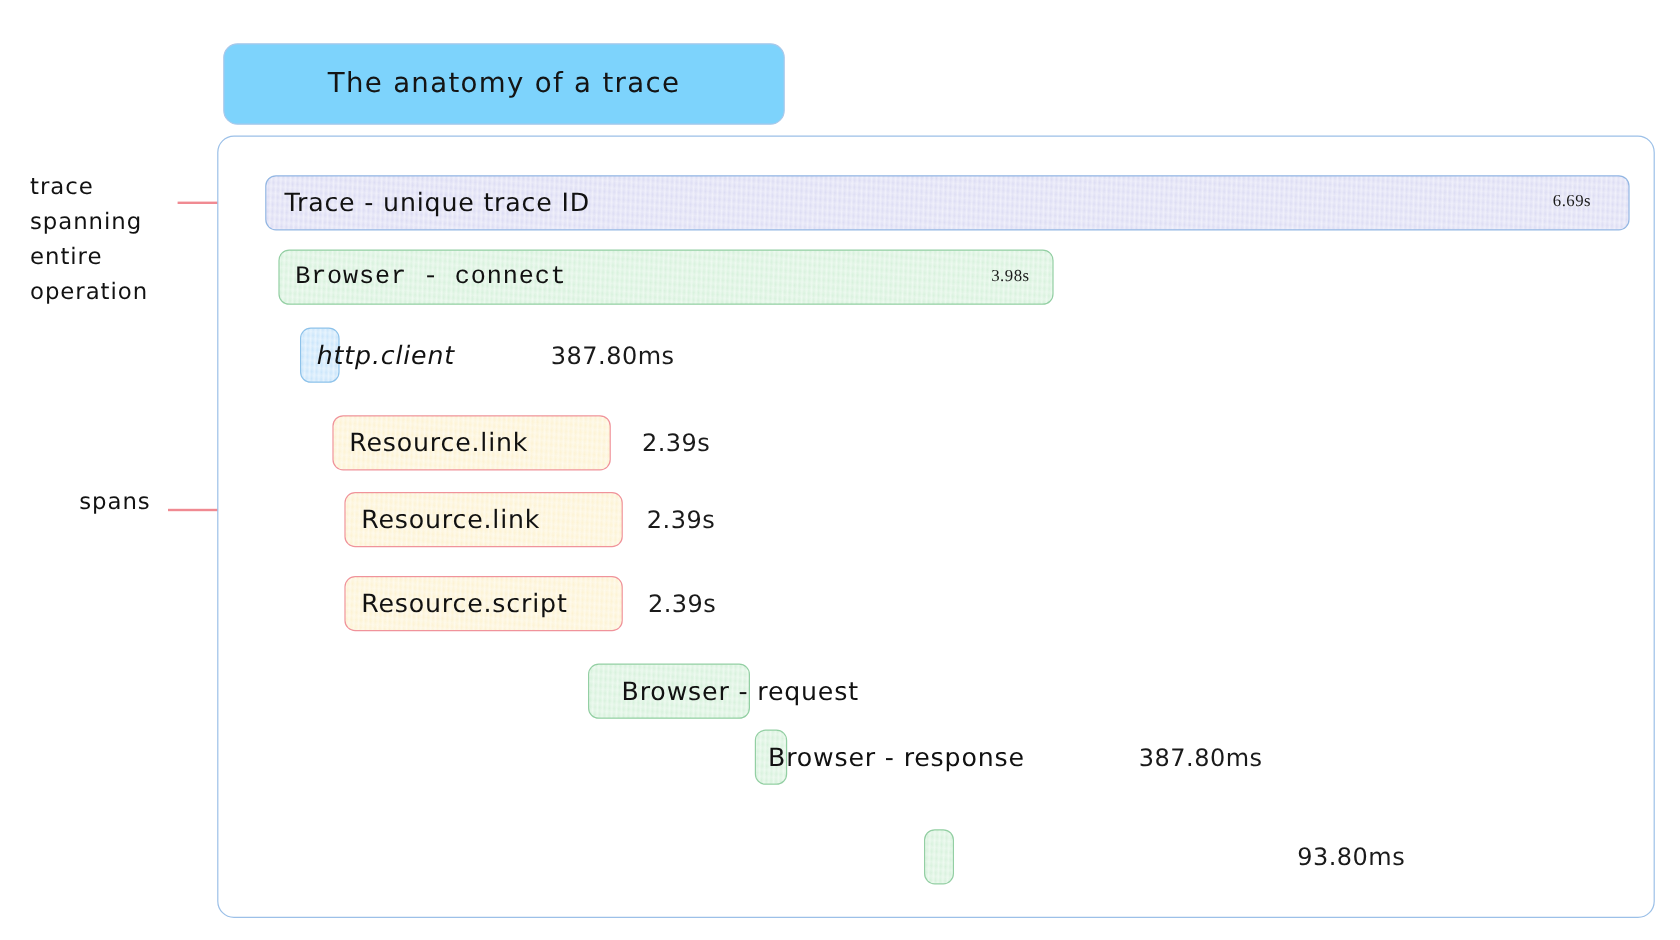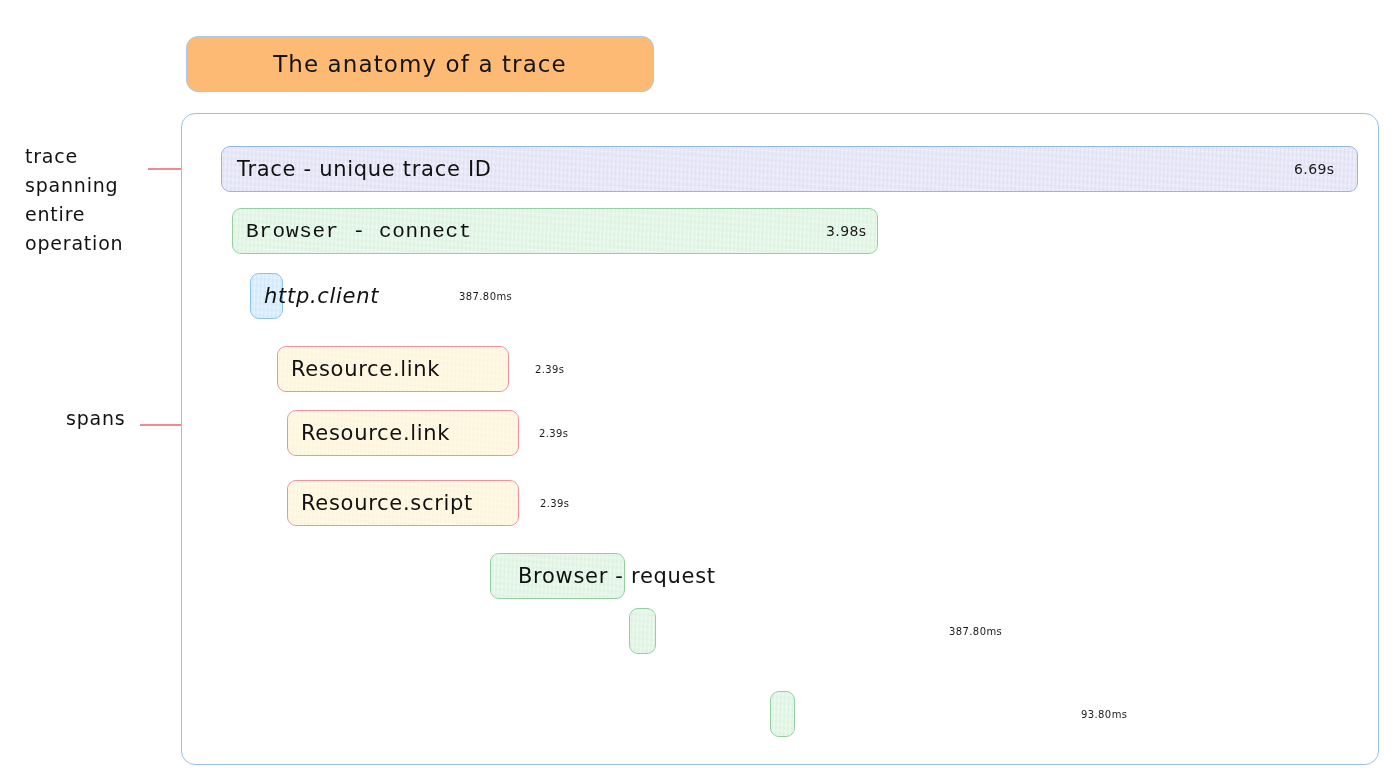--- a/index.html
+++ b/index.html
@@ -22,25 +22,25 @@
     font-family: "DejaVu Sans", sans-serif;
     letter-spacing: 0.6px;
   }
 
   
   .title-card {
     position: absolute;
     left: 186px;
     top: 36px;
     width: 468px;
-    height: 56px;
+    height: 68px;
     border: 1.6px solid #a9c8ea;
     border-radius: 12px;
     box-sizing: border-box;
-    background: #fdba74;
+    background: #7dd3fc;
     display: flex;
     align-items: center;
     justify-content: center;
   }
   .title-text {
     font-size: 23px;
     color: #141414;
     letter-spacing: 1.1px;
   }
 
@@ -102,27 +102,28 @@
     position: absolute;
     white-space: nowrap;
     font-size: 21px;
     color: #111111;
     letter-spacing: 0.7px;
     z-index: 3;
   }
   .dur {
     position: absolute;
     white-space: nowrap;
-    font-size: 10px;
+    font-size: 20px;
     color: #1a1a1a;
     letter-spacing: 0.4px;
     z-index: 3;
   }
   .dur-inside {
     font-size: 14px;
+    font-family: Liberation Serif, serif;
   }
 
   
   .bar.trace   { background: #ddddf4; border: 1.4px solid #93b7e3; }
   .bar.green   { background: #d8f2dd; border: 1.4px solid #93cfa3; }
   .bar.blue    { background: #cbe6fb; border: 1.4px solid #8dc2ea; }
   .bar.cream   { background: #fdf3d4; border: 1.4px solid #f0939b; }
 
   
   .bar::after {
@@ -191,19 +192,20 @@
 </div>
 
 <div class="row" style="left:490px; top:553px; width:260px;">
   <div class="bar green" style="left:0; width:135px;"></div>
   <div class="bar-label hand" style="left:28px;">Browser - request</div>
   <div class="dur hand" style="left:240px;"></div>
 </div>
 
 <div class="row" style="left:629px; top:608px; width:420px;">
   <div class="bar green" style="left:0; width:27px;"></div>
+  <div class="bar-label hand" style="left:11px;">Browser - response</div>
   <div class="dur hand" style="left:320px;">387.80ms</div>
 </div>
 
 <div class="row" style="left:770px; top:691px; width:400px;">
   <div class="bar green" style="left:0; width:25px;"></div>
   <div class="dur hand" style="left:311px;">93.80ms</div>
 </div>
 
 </body></html>

